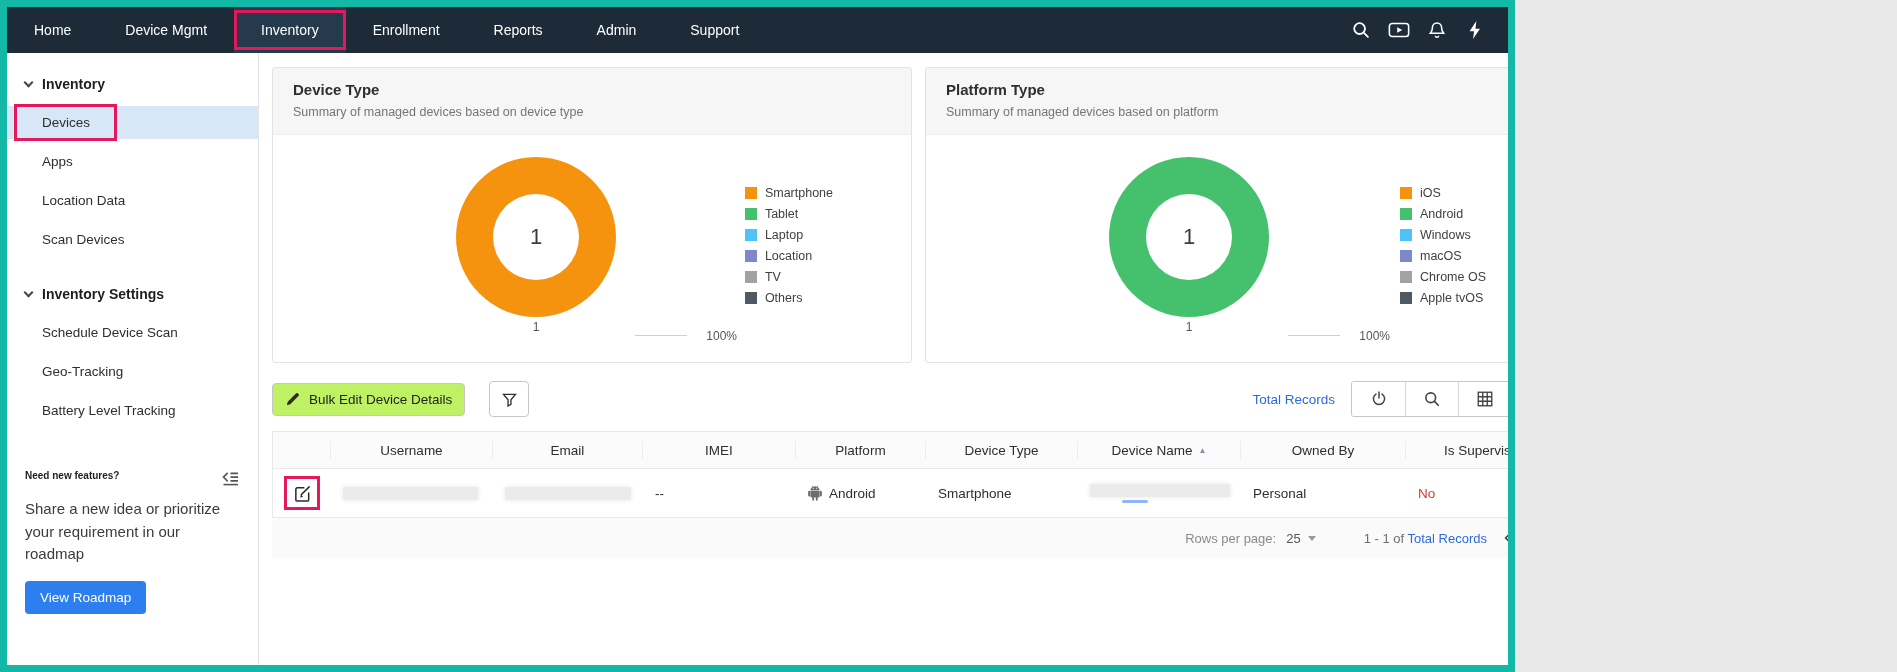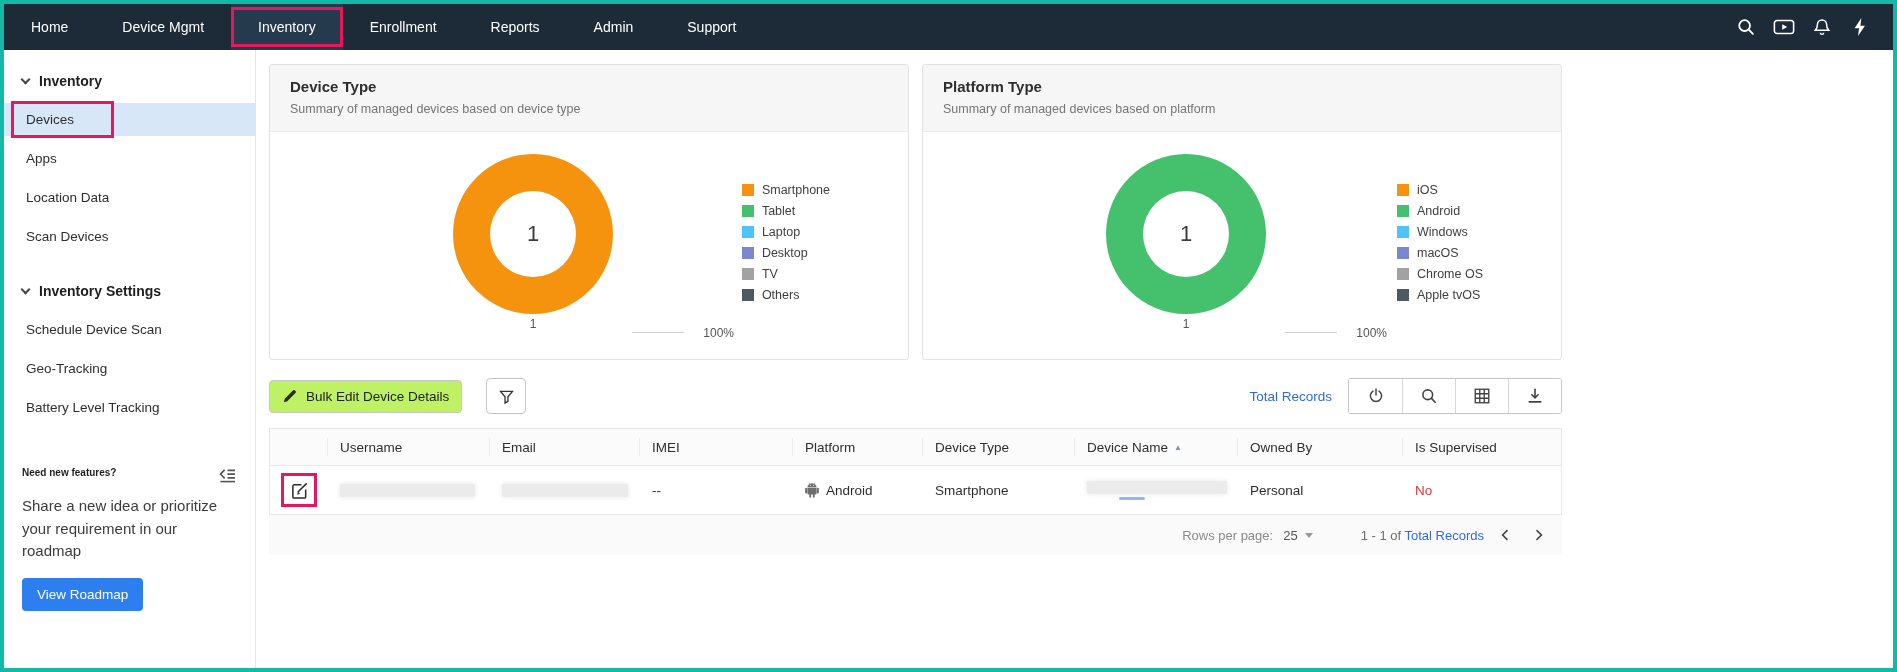--- a/index.html
+++ b/index.html
@@ -1,36 +1,36 @@
 <!DOCTYPE html>
 <html><head>
 <meta charset="utf-8">
 <style>
   * { margin:0; padding:0; box-sizing:border-box; }
   body { font-family:"Liberation Sans", sans-serif; background:#e9e9e9; }
-  .frame { width:1897px; height:672px; background:#fff; border:4px solid #14b8a6; display:flex; flex-direction:column; overflow:hidden; }
+  .frame { width:1515px; height:672px; background:#fff; border:7px solid #14b8a6; display:flex; flex-direction:column; overflow:hidden; }
 
   
   .topnav { height:46px; background:#1d2b39; display:flex; align-items:stretch; flex-shrink:0; }
   .nav-items { display:flex; align-items:stretch; }
   .nav-item { position:relative; display:flex; align-items:center; padding:0 27px; color:#fff; font-size:14px; cursor:pointer; white-space:nowrap; }
   .nav-item.active { background:#263a4d; }
   .annot-box { position:absolute; border:3px solid #e6175c; pointer-events:none; z-index:5; }
   .nav-annot { inset:3px 0px; }
   .nav-icons { margin-left:auto; display:flex; align-items:center; gap:3px; padding-right:16px; }
   .nav-icon-btn { width:35px; height:35px; display:flex; align-items:center; justify-content:center; background:none; border:none; cursor:pointer; }
 
   
   .body-row { flex:1; display:flex; min-height:0; }
 
   
   .sidebar { width:252px; flex-shrink:0; border-right:1px solid #e4e4e4; padding-top:12px; display:flex; flex-direction:column; background:#fff; }
   .side-header { display:flex; align-items:center; gap:10px; padding:11px 18px; font-size:14px; font-weight:bold; color:#1e1e1e; cursor:pointer; }
   .chev-down { width:7px; height:7px; border-left:2px solid #444; border-bottom:2px solid #444; transform:rotate(-45deg); margin-top:-3px; flex-shrink:0; }
-  .side-item { position:relative; padding:9px 16px 9px 22px; font-size:13.5px; color:#2e2e2e; cursor:pointer; margin:3px 0; }
+  .side-item { position:relative; padding:9px 16px 9px 35px; font-size:13.5px; color:#2e2e2e; cursor:pointer; margin:3px 0; }
   .side-item.selected { background:#d8e7f8; }
   .devices-annot { left:7px; top:-2px; width:103px; height:calc(100% + 4px); }
   .section-gap { height:16px; }
   .promo { margin-top:40px; padding:0 18px; }
   .promo-head { display:flex; align-items:flex-start; justify-content:space-between; }
   .promo-title { font-size:10px; font-weight:bold; color:#1e1e1e; }
   .collapse-btn { background:none; border:none; cursor:pointer; padding:0; margin-top:1px; }
   .promo-body { margin-top:9px; font-size:15px; color:#3c3c3c; line-height:1.5; }
   .roadmap-btn { margin-top:15px; background:#2d7ff0; color:#fff; font-size:13.5px; border:none; border-radius:4px; padding:9px 15px; cursor:pointer; font-family:inherit; }
 
@@ -58,21 +58,21 @@
   .filter-btn { margin-left:24px; width:40px; height:36px; background:#fff; border:1px solid #c6c6c6; border-radius:4px; display:flex; align-items:center; justify-content:center; cursor:pointer; }
   .toolbar-right { margin-left:auto; display:flex; align-items:center; }
   .total-records { font-size:13.5px; color:#2d6bdf; margin-right:16px; cursor:pointer; text-decoration:none; }
   .icon-group { display:flex; border:1px solid #c6c6c6; border-radius:3px; overflow:hidden; }
   .icon-btn { width:53px; height:34px; display:flex; align-items:center; justify-content:center; background:#fff; border:none; border-left:1px solid #d6d6d6; cursor:pointer; }
   .icon-btn:first-child { border-left:none; }
 
   
   .dtable { width:1293px; margin-top:14px; border:1px solid #e8e8e8; }
   .thead { display:flex; align-items:center; height:37px; background:#fbfbfc; border-bottom:1px solid #e8e8e8; font-size:13.5px; color:#2e2e2e; }
-  .th { padding:0 12px; display:flex; align-items:center; gap:6px; height:18px; border-right:1px solid #ececec; cursor:pointer; }
+  .th { padding:0 12px; display:flex; align-items:center; gap:6px; height:18px; border-right:1px solid #ececec; cursor:pointer;justify-content:center; }
   .th:last-child { border-right:none; }
   .trow { display:flex; align-items:center; height:48px; font-size:13.5px; color:#2e2e2e; background:#fff; cursor:pointer; }
   .td { padding:0 12px; display:flex; align-items:center; gap:7px; }
   .col-action { width:58px; flex:none; justify-content:center; padding:0; border-right:1px solid #ececec; }
   .trow .col-action { border-right:none; }
   .col-username { width:162px; flex:none; }
   .col-email { width:150px; flex:none; }
   .col-imei { width:153px; flex:none; }
   .col-platform { width:130px; flex:none; }
   .col-devtype { width:152px; flex:none; }
@@ -212,21 +212,21 @@
               <li>
                   <span class="swatch" style="background-color: rgb(69, 192, 109);"></span>
                   <span>Tablet</span>
                 </li>
               <li>
                   <span class="swatch" style="background-color: rgb(79, 195, 247);"></span>
                   <span>Laptop</span>
                 </li>
               <li>
                   <span class="swatch" style="background-color: rgb(123, 136, 204);"></span>
-                  <span>Desktop</span>
+                  <span>Location</span>
                 </li>
               <li>
                   <span class="swatch" style="background-color: rgb(162, 162, 162);"></span>
                   <span>TV</span>
                 </li>
               <li>
                   <span class="swatch" style="background-color: rgb(77, 90, 99);"></span>
                   <span>Others</span>
                 </li>
             </ul>

